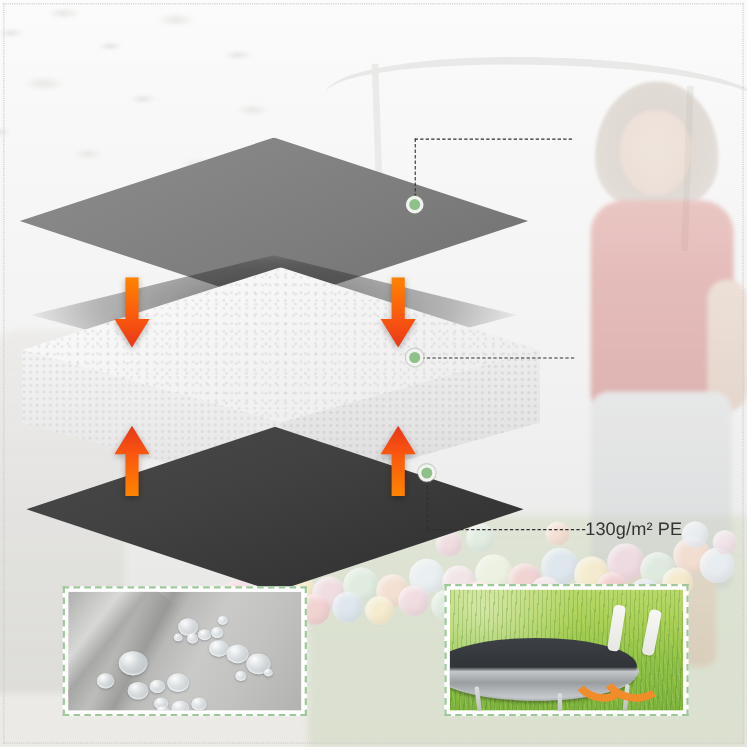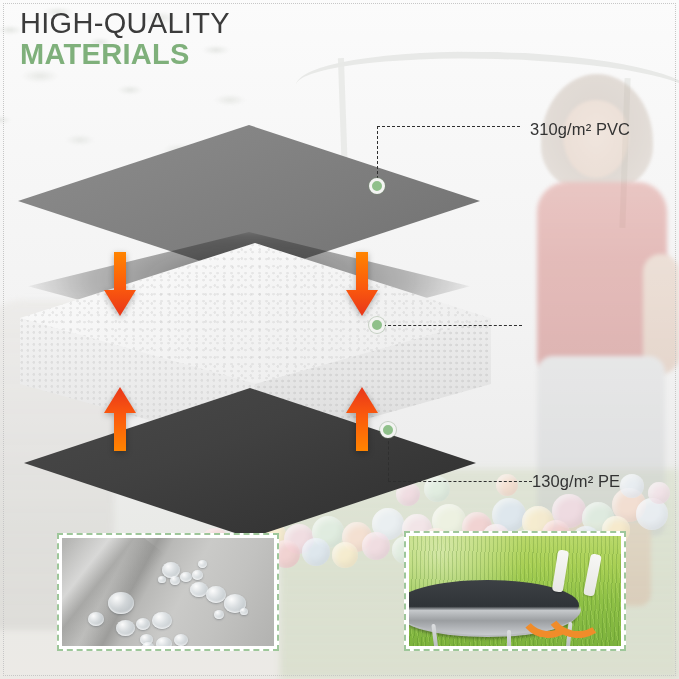--- a/index.html
+++ b/index.html
@@ -378,24 +378,20 @@
       <div class="ball" style="left: 346px; top: 52px; width: 28px; height: 28px; background: rgb(247, 207, 210); opacity: 0.78;"></div>
       <div class="ball" style="left: 376px; top: 58px; width: 28px; height: 28px; background: rgb(223, 233, 245); opacity: 0.78;"></div>
       <div class="ball" style="left: 406px; top: 48px; width: 28px; height: 28px; background: rgb(253, 240, 207); opacity: 0.78;"></div>
       <div class="ball" style="left: 200px; top: 14px; width: 24px; height: 24px; background: rgb(246, 220, 230); opacity: 0.78;"></div>
       <div class="ball" style="left: 228px; top: 8px; width: 26px; height: 26px; background: rgb(226, 240, 228); opacity: 0.78;"></div>
       <div class="ball" style="left: 300px; top: 6px; width: 22px; height: 22px; background: rgb(251, 224, 210); opacity: 0.78;"></div>
       <div class="ball" style="left: 424px; top: 6px; width: 24px; height: 24px; background: rgb(238, 243, 250); opacity: 0.78;"></div>
       <div class="ball" style="left: 452px; top: 14px; width: 22px; height: 22px; background: rgb(249, 230, 238); opacity: 0.78;"></div>
     </div>
 
-  <div class="heading">
-    <span class="line1">HIGH-QUALITY</span>
-    <span class="line2">MATERIALS</span>
-  </div>
 
   <div class="stack">
 
     <div class="sheet-pvc"></div>
     <div class="pvc-shadow"></div>
 
     <div class="foam">
       <div class="top"></div>
       <div class="left"></div>
       <div class="right"></div>
@@ -452,21 +448,20 @@
         <path d="M17 2 L33 28 H23 V66 H11 V28 H1 Z" fill="url(#ag4)"></path>
       </svg>
     </div>
   </div>
 
   <div class="leader">
     <div class="h" style="left:377px; top:126px; width:143px;"></div>
     <div class="v" style="left:377px; top:126px; height:58px;"></div>
   </div>
   <div class="dot" style="left:369px; top:178px;"></div>
-  <div class="callout-label" style="left:530px; top:120px;">310g/m² PVC</div>
 
   <div class="leader">
     <div class="h" style="left:378px; top:325px; width:144px;"></div>
   </div>
   <div class="dot" style="left:369px; top:317px;"></div>
 
   <div class="leader">
     <div class="v" style="left:388px; top:436px; height:45px;"></div>
     <div class="h" style="left:388px; top:481px; width:144px;"></div>
   </div>

